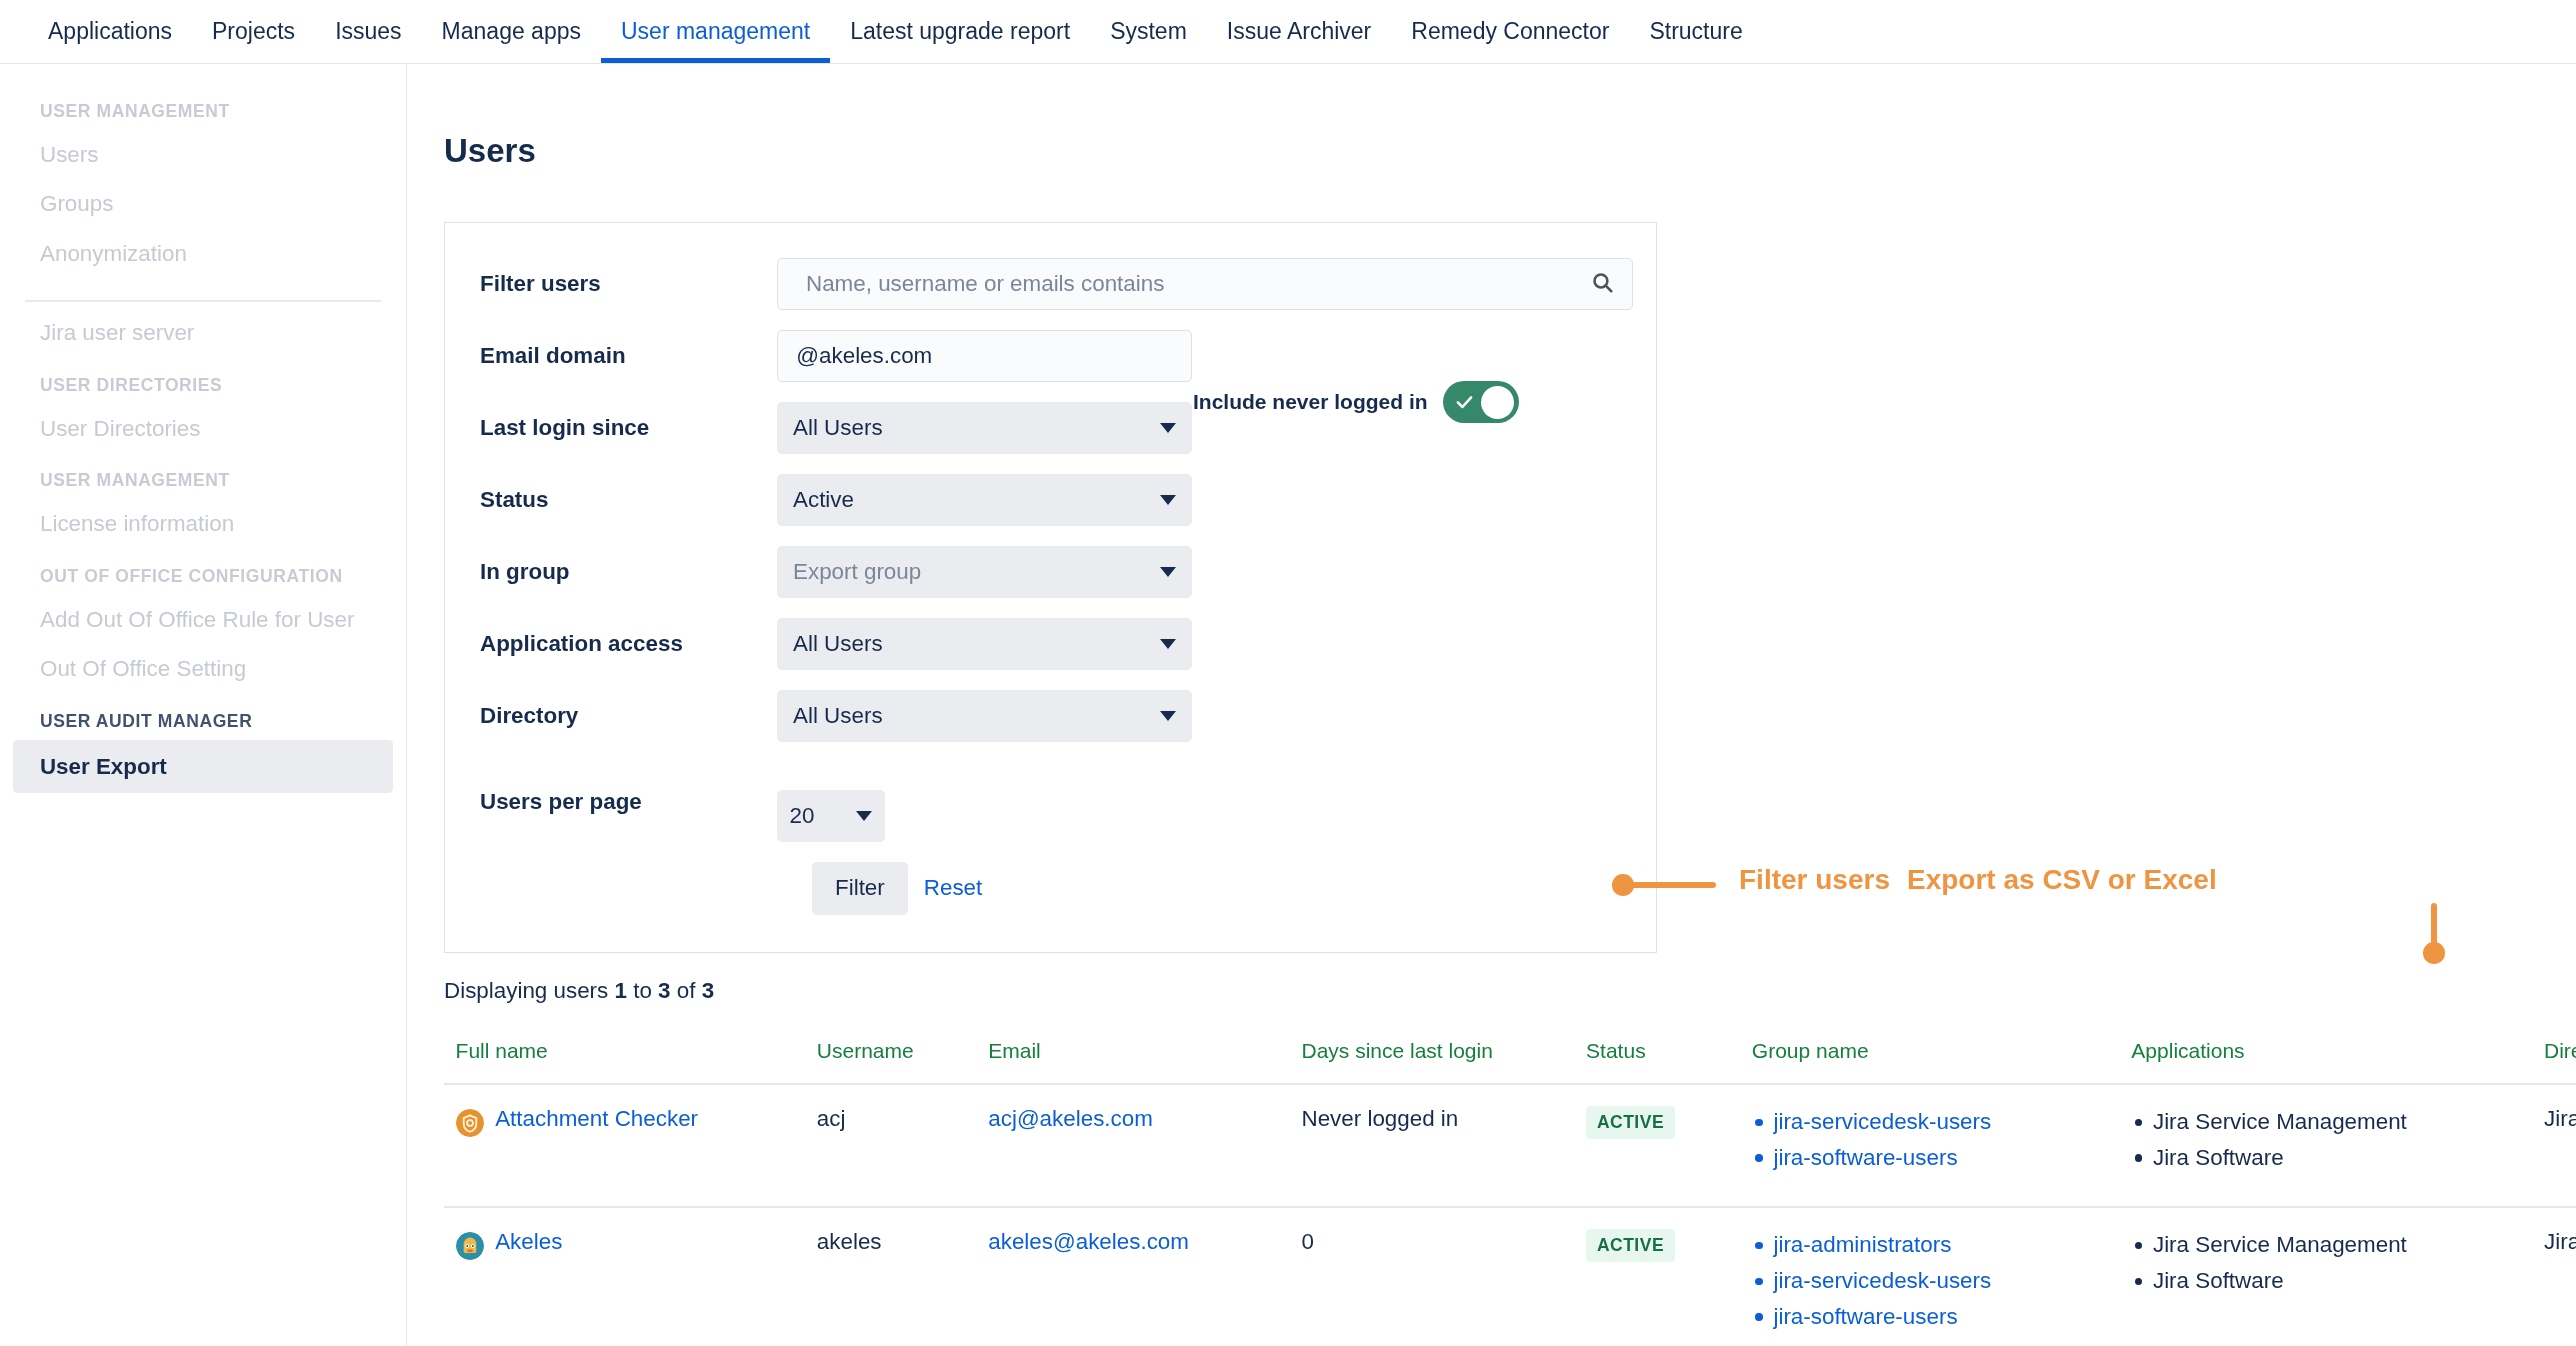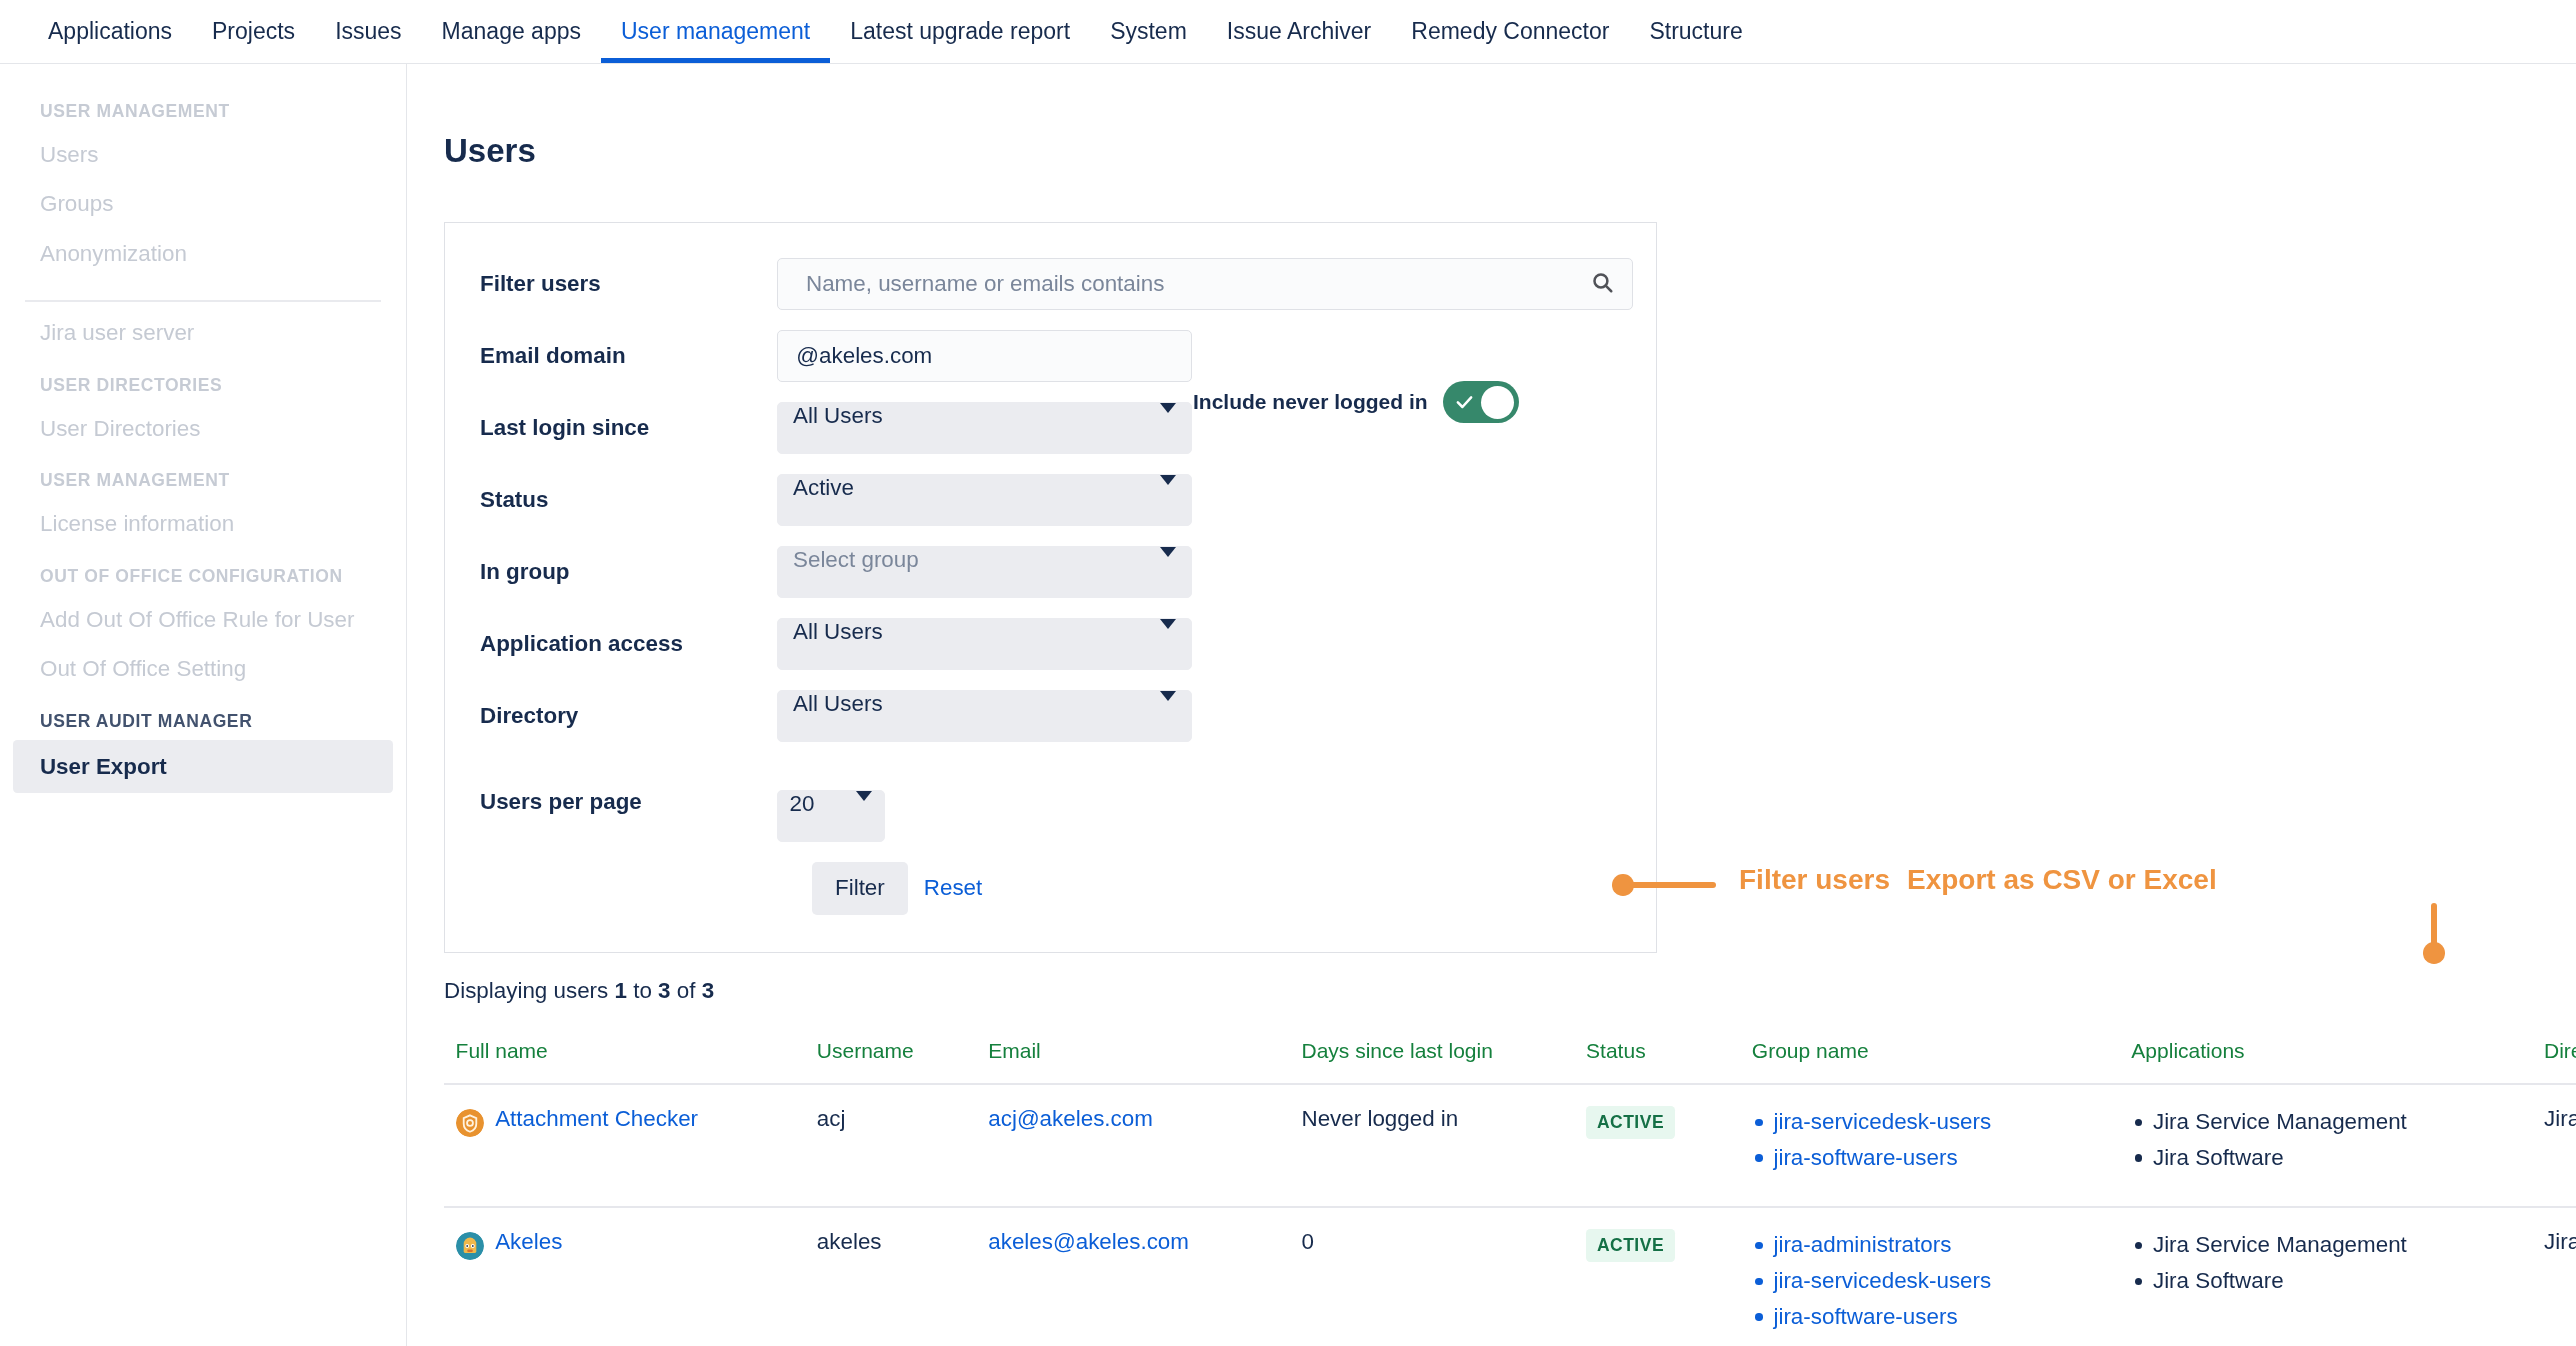--- a/index.html
+++ b/index.html
@@ -145,20 +145,21 @@
   .fselect {
     height: 52px;
     width: 415px;
     background: #EBECF0;
     border: 1.7px solid #EBECF0;
     border-radius: 5px;
     font-size: 22.4px;
     color: #172B4D;
     padding: 0 15px;
     display: flex;
+    align-items: center;
     justify-content: space-between;
     cursor: pointer;
   }
   .fselect.small { width: 108px; padding: 0 11.6px; margin-top: 28px; }
   .fselect .ph { color: #7A869A; }
   .chev {
     display: inline-block;
     width: 0; height: 0;
     border-left: 8.3px solid transparent;
     border-right: 8.3px solid transparent;
@@ -382,21 +383,21 @@
         <div class="flabel">Status</div>
         <div class="fselect">
           <span>Active</span>
           <span class="chev"></span>
         </div>
       </div>
 
       <div class="frow">
         <div class="flabel">In group</div>
         <div class="fselect">
-          <span class="ph">Select group</span>
+          <span class="ph">Export group</span>
           <span class="chev"></span>
         </div>
       </div>
 
       <div class="frow">
         <div class="flabel">Application access</div>
         <div class="fselect">
           <span>All Users</span>
           <span class="chev"></span>
         </div>

